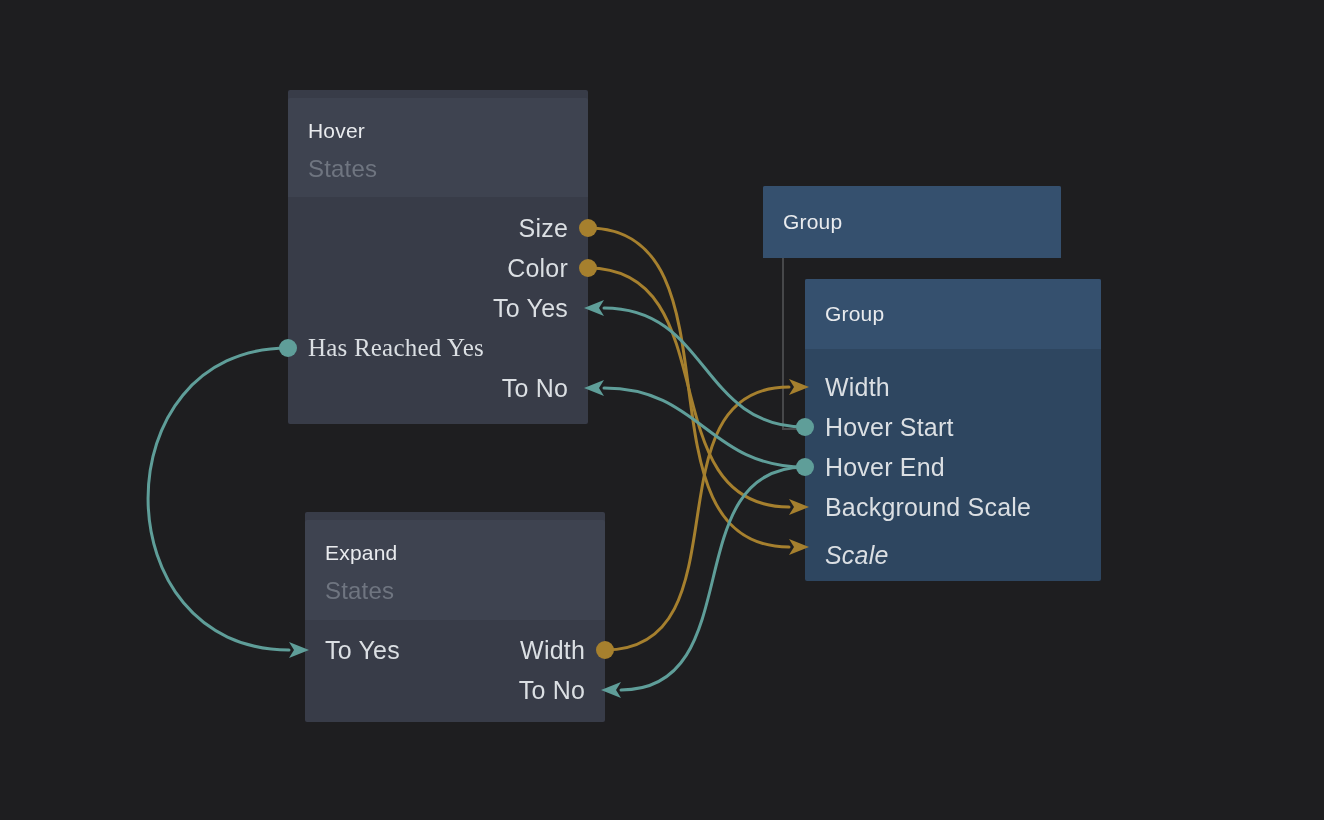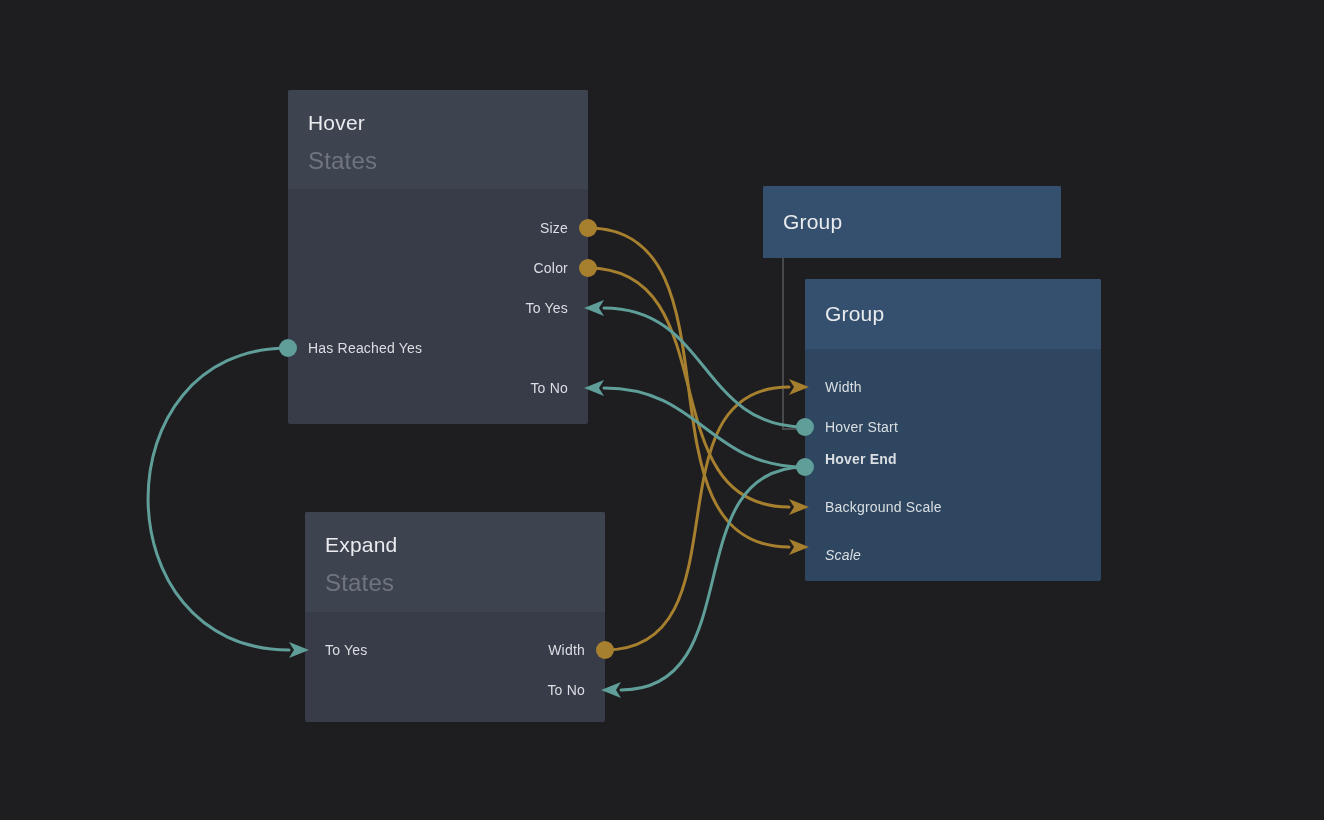--- a/index.html
+++ b/index.html
@@ -6,52 +6,52 @@
   body{
     width:1324px;height:820px;overflow:hidden;
     font-family:"Liberation Sans","DejaVu Sans",sans-serif;
     -webkit-font-smoothing:antialiased;
   }
   #canvas{position:relative;width:1324px;height:820px;background:var(--bg,#1e1e20);}
   .node{position:absolute;border-radius:2px;}
   .theme-state{background:var(--state-body);}
   .theme-blue{background:var(--blue-body);}
   .node-header{position:relative;width:100%;border-radius:2px 2px 0 0;}
-  .theme-state .node-header{background:var(--state-header);}
+  .theme-state .node-header{background:var(--state-header);margin-top:8px;}
   .theme-blue .node-header{background:var(--blue-header);}
   .node-title{
     position:absolute;left:20px;transform:translateY(-50%);
     font-size:21px;color:var(--title);white-space:nowrap;letter-spacing:.2px;
   }
   .node-subtitle{
     position:absolute;left:20px;transform:translateY(-50%);
     font-size:24px;color:var(--subtitle);white-space:nowrap;letter-spacing:.2px;
   }
   .port-label{
     position:absolute;transform:translateY(-50%);
-    font-size:14px;color:var(--label);white-space:nowrap;letter-spacing:.2px;
+    font-size:25px;color:var(--label);white-space:nowrap;letter-spacing:.2px;
   }
   .port-label.left{left:20px;}
   .port-label.right{right:20px;}
   #wires{position:absolute;left:0;top:0;pointer-events:none;}
 </style>
 </head>
 <body>
 
 <div id="canvas" style="width: 1324px; height: 820px;">
   <div id="nodes-layer">
       <div class="node theme-state" style="left: 288px; top: 90px; width: 300px; height: 334px;">
         <div class="node-header" style="height: 99px;">
           <div class="node-title" style="top: 33px;">Hover</div>
           <div class="node-subtitle" style="top: 71px;">States</div>
         </div>
         <div class="port-label right" style="top: 138px;">Size</div>
         <div class="port-label right" style="top: 178px;">Color</div>
         <div class="port-label right" style="top: 218px;">To Yes</div>
-        <div class="port-label left" style="top: 258px;">Has Reached Yes</div>
+        <div class="port-label left" style="top: 258px; font-family: Liberation Serif, serif;">Has Reached Yes</div>
         <div class="port-label right" style="top: 298px;">To No</div>
       </div>
       <div class="node theme-state" style="left: 305px; top: 512px; width: 300px; height: 210px;">
         <div class="node-header" style="height: 100px;">
           <div class="node-title" style="top: 33px;">Expand</div>
           <div class="node-subtitle" style="top: 71px;">States</div>
         </div>
         <div class="port-label left" style="top: 138px;">To Yes</div>
         <div class="port-label right" style="top: 138px;">Width</div>
         <div class="port-label right" style="top: 178px;">To No</div>
@@ -60,21 +60,21 @@
         <div class="node-header" style="height: 72px;">
           <div class="node-title" style="top: 36px;">Group</div>
         </div>
       </div>
       <div class="node theme-blue" style="left: 805px; top: 279px; width: 296px; height: 302px;">
         <div class="node-header" style="height: 70px;">
           <div class="node-title" style="top: 35px;">Group</div>
         </div>
         <div class="port-label left" style="top: 108px;">Width</div>
         <div class="port-label left" style="top: 148px;">Hover Start</div>
-        <div class="port-label left" style="top: 180px; font-weight: bold;">Hover End</div>
+        <div class="port-label left" style="top: 188px;">Hover End</div>
         <div class="port-label left" style="top: 228px;">Background Scale</div>
         <div class="port-label left" style="top: 276px; font-style: italic;">Scale</div>
       </div>
     </div>
   <svg id="wires" width="1324" height="820" viewBox="0 0 1324 820">
       <polyline points="783,258 783,429 805,429" fill="none" stroke="#47484a" stroke-width="2"></polyline>
       <path d="M 588 228 C 748 228, 629 547, 789 547" fill="none" stroke="#a6802e" stroke-width="3" stroke-linecap="round"></path>
       <path d="M 588 268 C 728.5283067570374 268, 648.4716932429626 507, 789 507" fill="none" stroke="#a6802e" stroke-width="3" stroke-linecap="round"></path>
       <path d="M 605 650 C 749.4387846113364 650, 644.5612153886636 387, 789 387" fill="none" stroke="#a6802e" stroke-width="3" stroke-linecap="round"></path>
       <path d="M 805 427 C 699.8867039808949 427, 709.1132960191051 308, 604 308" fill="none" stroke="#5f9e99" stroke-width="3" stroke-linecap="round"></path>

